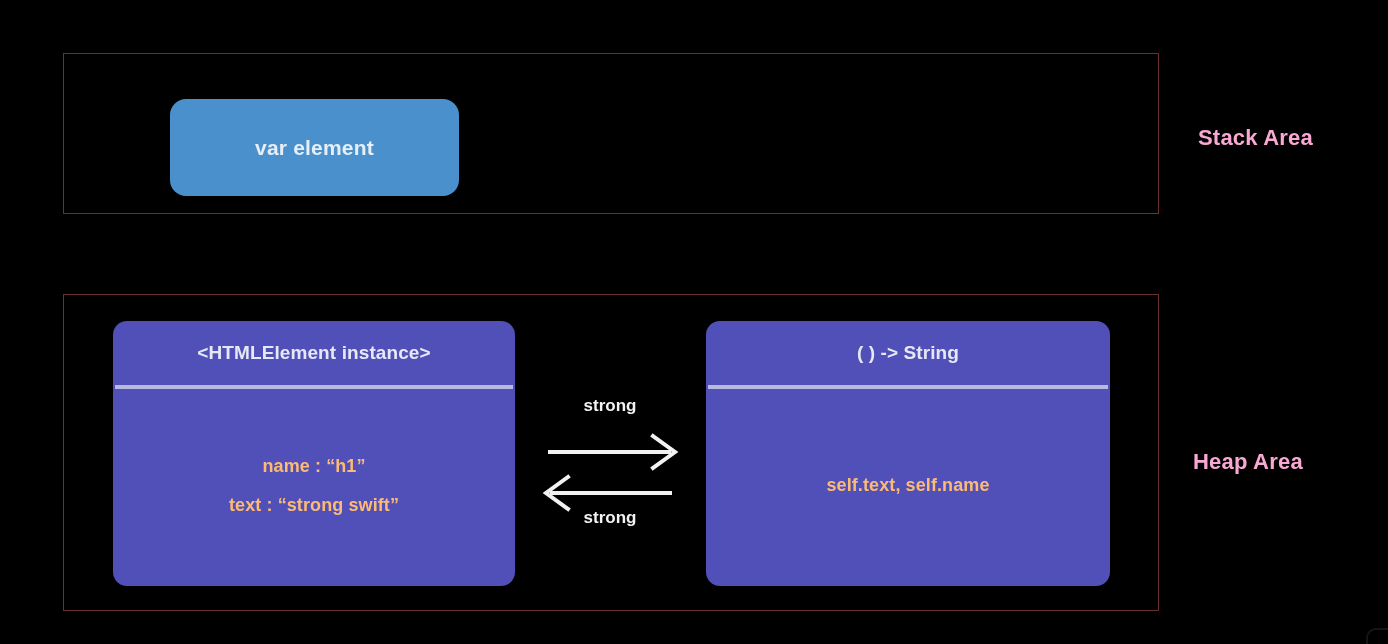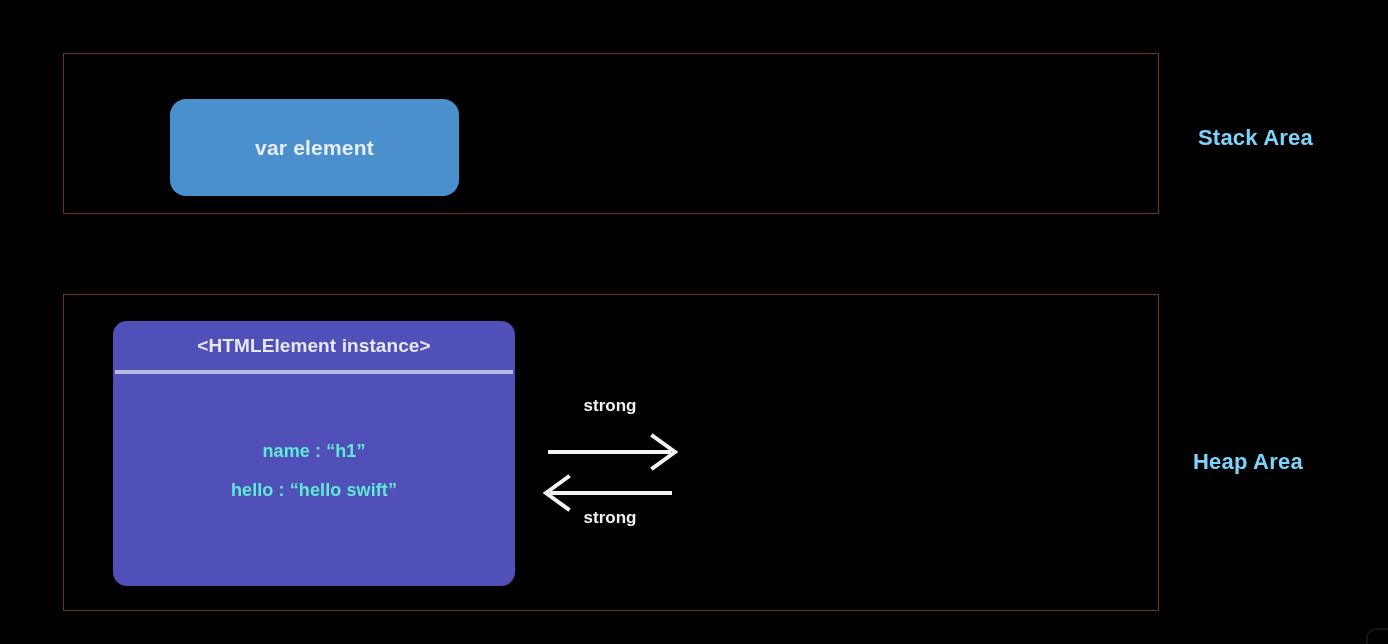--- a/index.html
+++ b/index.html
@@ -26,21 +26,21 @@
     border: 1px solid #6e2f2f;
     background: transparent;
     box-sizing: border-box;
   }
   #stack-region { left: 63px;  top: 53px;  width: 1096px; height: 161px; }
   #heap-region  { left: 63px;  top: 294px; width: 1096px; height: 317px; }
 
   
   .region-label {
     position: absolute;
-    color: #7dd3fc;
+    color: #f9a8d4;
     font-size: 22px;
     font-weight: bold;
     letter-spacing: 0.2px;
     white-space: nowrap;
   }
   #stack-label { left: 1198px; top: 125px; }
   #heap-label  { left: 1193px; top: 432px; margin-top: 17px; }
 
   
   #var-box {
@@ -66,21 +66,21 @@
   .heap-box {
     position: absolute;
     background: #5150b8;
     border-radius: 14px;
     overflow: hidden;
   }
   #instance-box { left: 113px; top: 321px; width: 402px; height: 265px; }
   #closure-box  { left: 706px; top: 321px; width: 404px; height: 265px; }
 
   .heap-head {
-    height: 49px;
+    height: 64px;
     display: flex;
     align-items: center;
     justify-content: center;
   }
   .heap-head .head-text {
     color: #e6e9f5;
     font-size: 19px;
     font-weight: bold;
     letter-spacing: 0.1px;
     white-space: nowrap;
@@ -93,21 +93,21 @@
   .heap-body {
     display: flex;
     flex-direction: column;
     align-items: center;
     justify-content: center;
     height: calc(100% - 72px);
     padding: 0 10px;
     box-sizing: border-box;
   }
   .heap-body .prop-line {
-    color: #5eead4;
+    color: #fdba74;
     font-size: 18px;
     font-weight: bold;
     letter-spacing: 0.1px;
     white-space: nowrap;
     margin: 9px 0;
   }
   #closure-box .heap-body .prop-line { margin: 0; }
 
   
   #relationship {
@@ -164,24 +164,33 @@
 
   <div class="region-frame" id="heap-region"></div>
 
   <div class="heap-box" id="instance-box">
     <div class="heap-head">
       <span class="head-text">&lt;HTMLElement instance&gt;</span>
     </div>
     <div class="heap-divider"></div>
     <div class="heap-body">
       <span class="prop-line">name : “h1”</span>
-      <span class="prop-line">hello : “hello swift”</span>
-    </div>
-  </div>
-
+      <span class="prop-line">text : “strong swift”</span>
+    </div>
+  </div>
+
+  <div class="heap-box" id="closure-box">
+    <div class="heap-head">
+      <span class="head-text">( ) -&gt; String</span>
+    </div>
+    <div class="heap-divider"></div>
+    <div class="heap-body">
+      <span class="prop-line">self.text,  self.name</span>
+    </div>
+  </div>
 
   <div id="relationship">
     <div class="rel-label" id="rel-label-top">strong</div>
 
     <svg id="arrows-svg" viewBox="0 0 160 160">
 
       <g>
         <line x1="18" y1="66" x2="141" y2="66" stroke="#f2f2f2" stroke-width="4"></line>
         <polyline points="123,50 145,66 123,82" fill="none" stroke="#f2f2f2" stroke-width="4" stroke-linecap="square" stroke-linejoin="miter"></polyline>
       </g>

